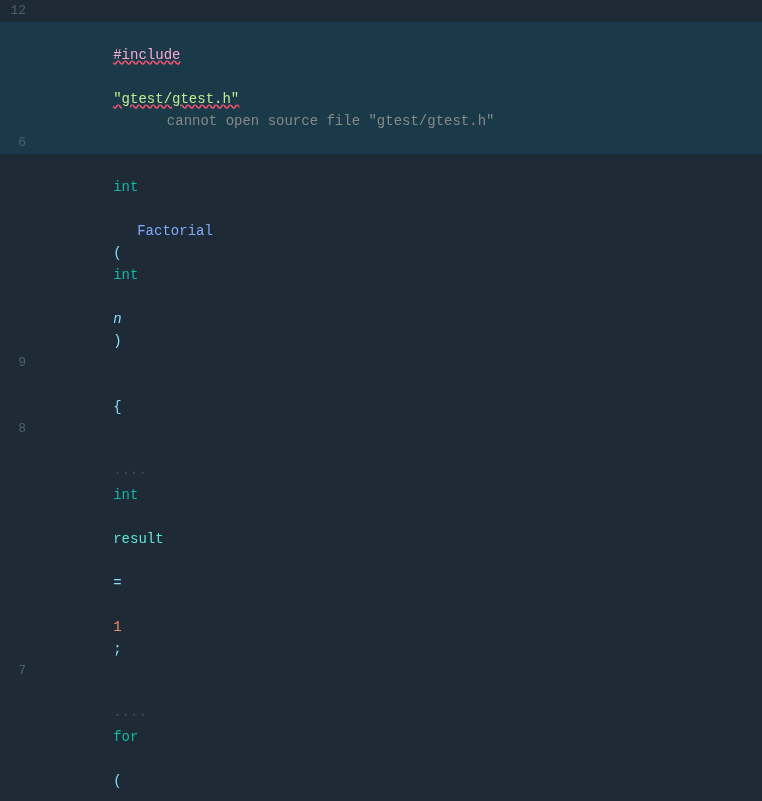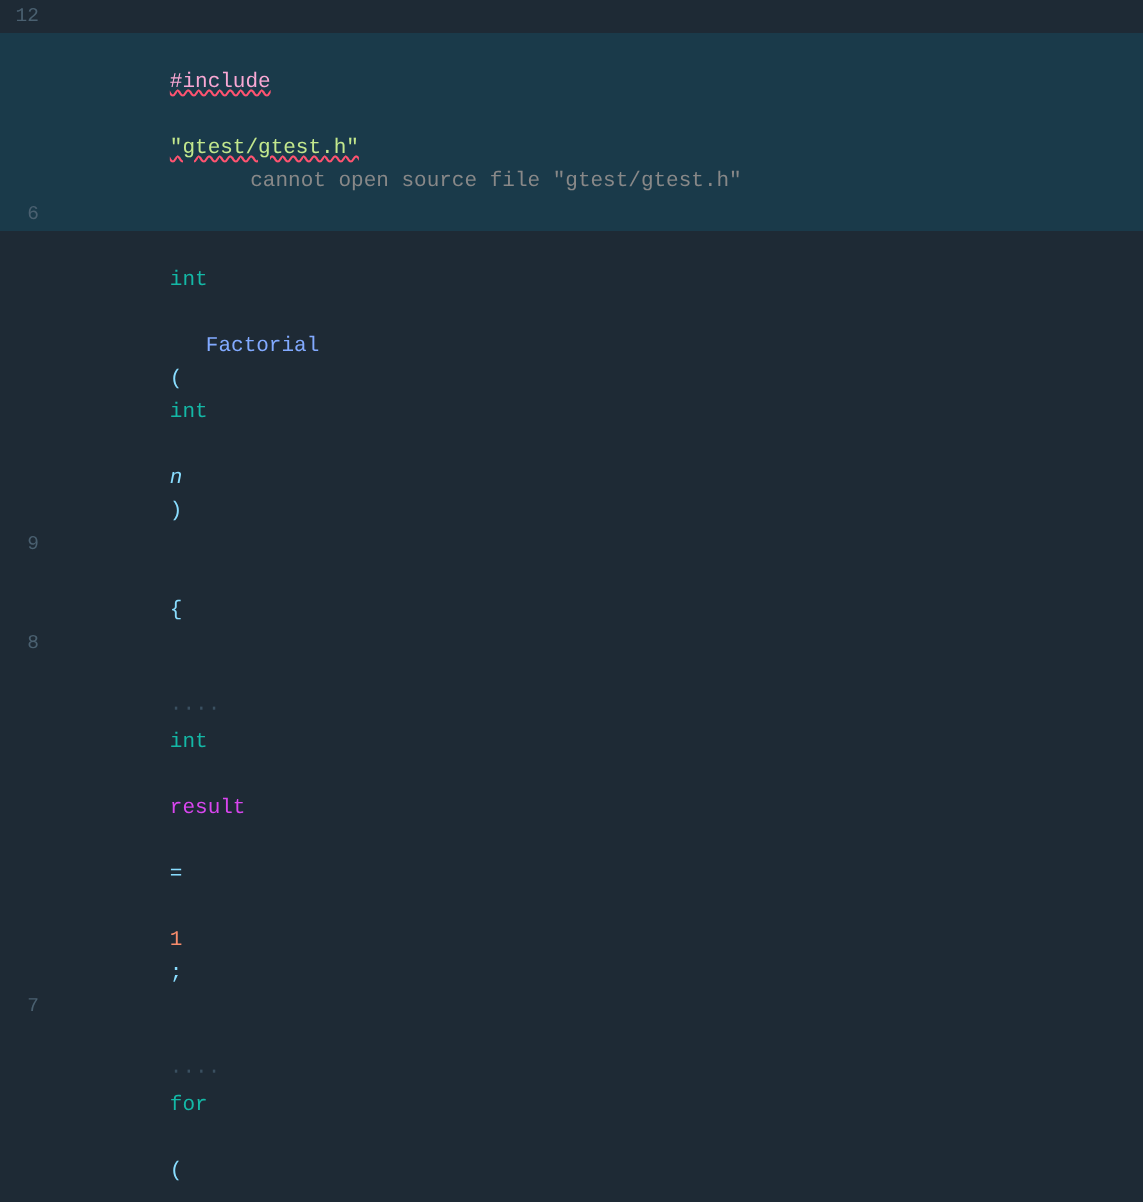--- a/index.html
+++ b/index.html
@@ -52,21 +52,21 @@
     .line-content {
       flex: 1;
       padding-left: 10px;
     }
 
     
     .kw { color: #14b8a6; } 
     .fn { color: #82aaff; margin-left: 24px; } 
     .num { color: #f78c6c; } 
     .op { color: #89ddff; } 
-    .var { color: #d946ef; } 
+    .var { color: #5eead4; } 
     .inc { color: #f9a8d4; } 
     .str { color: #c3e88d; } 
     .err-line { background-color: #1a3a4a; }
     .err-squiggle {
       text-decoration: underline wavy #ff5370;
     }
     .err-msg { color: #888; margin-left: 20px; }
 
     .dot-indent {
       color: #3a5060;

